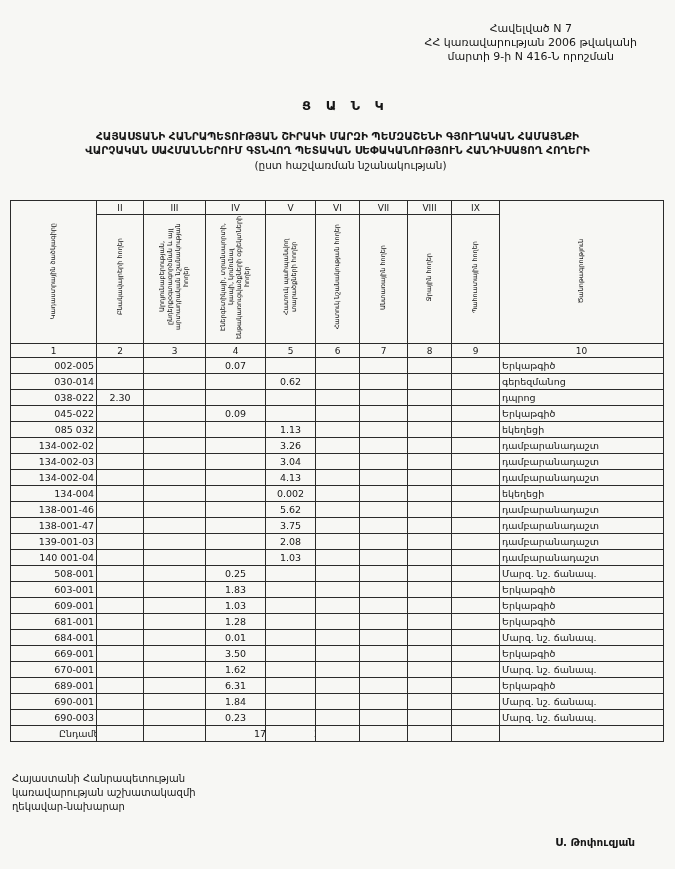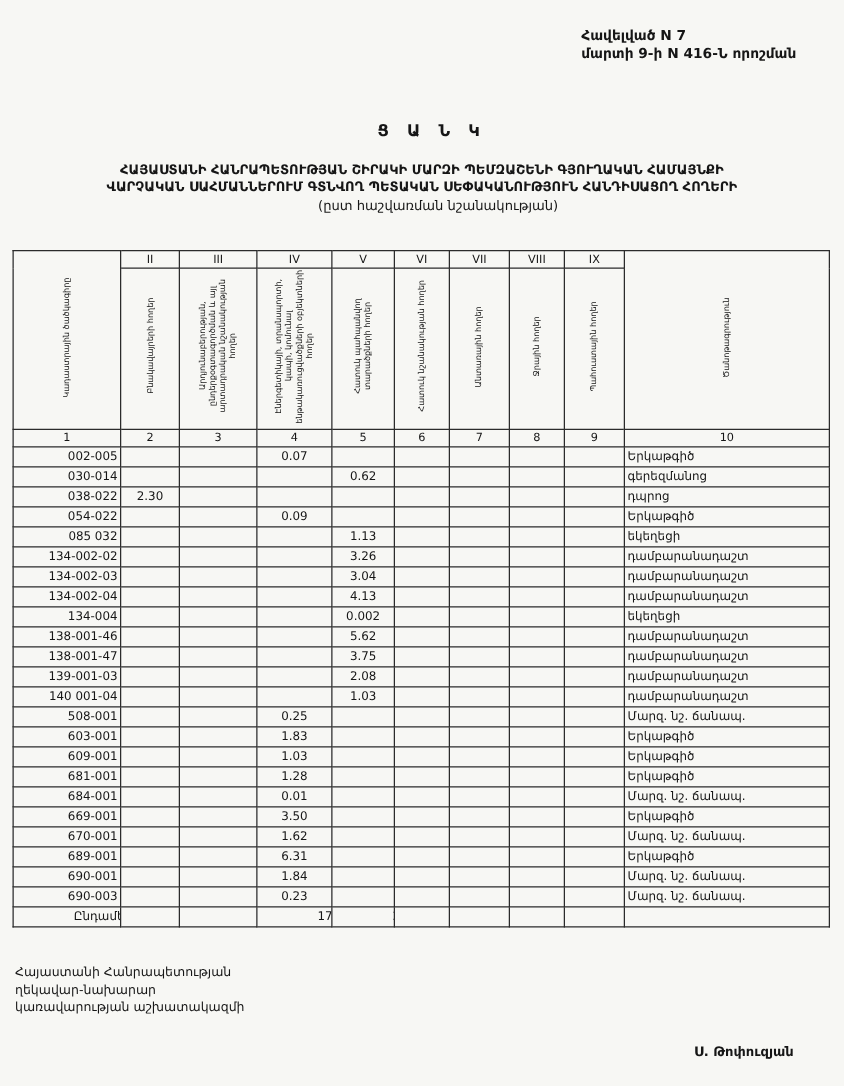--- a/index.html
+++ b/index.html
@@ -8,21 +8,21 @@
     background:#f7f7f4;
     font-family:"DejaVu Sans", sans-serif;
     color:#161616;
     position:relative;
     overflow:hidden;
   }
   .page{position:absolute;inset:0;}
   
   .ref-block{
     position:absolute;top:22px;right:38px;
-    text-align:left;font-size:11px;font-weight:700;line-height:1.25;
+    text-align:center;font-size:11px;font-weight:400;line-height:1.25;
   }
   
   .title-block{
     position:absolute;top:98px;left:0;width:675px;text-align:center;
   }
   .title-main{font-size:13px;font-weight:700;letter-spacing:5px;margin-bottom:16px;margin-left:16px;}
   .title-line{font-size:10.5px;font-weight:700;line-height:1.35;}
   .title-sub{font-size:10.5px;font-weight:400;margin-top:2px;margin-left:26px;}
   
   table.doc{
@@ -66,20 +66,21 @@
     font-weight:bold;
   }
 </style>
 </head>
 <body>
 
 <div class="page">
 
   <div class="ref-block">
     <div>Հավելված N 7</div>
+    <div>ՀՀ կառավարության 2006 թվականի</div>
     <div>մարտի 9-ի N 416-Ն որոշման</div>
   </div>
 
   <div class="title-block">
     <div class="title-main">Ց Ա Ն Կ</div>
     <div class="title-line">ՀԱՅԱՍՏԱՆԻ ՀԱՆՐԱՊԵՏՈՒԹՅԱՆ ՇԻՐԱԿԻ ՄԱՐԶԻ ՊԵՄԶԱՇԵՆԻ ԳՅՈՒՂԱԿԱՆ ՀԱՄԱՅՆՔԻ</div>
     <div class="title-line">ՎԱՐՉԱԿԱՆ ՍԱՀՄԱՆՆԵՐՈՒՄ ԳՏՆՎՈՂ ՊԵՏԱԿԱՆ ՍԵՓԱԿԱՆՈՒԹՅՈՒՆ ՀԱՆԴԻՍԱՑՈՂ ՀՈՂԵՐԻ</div>
     <div class="title-sub">(ըստ հաշվառման նշանակության)</div>
   </div>
 
@@ -163,21 +164,21 @@
           <td class="c2"></td>
           <td class="c3"></td>
           <td class="c4"></td>
           <td class="c5"></td>
           <td class="c6"></td>
           <td class="c7"></td>
           <td class="c8"></td>
           <td class="c9">դպրոց</td>
         </tr>
         <tr class="data-row">
-          <td class="c0">054-022</td>
+          <td class="c0">045-022</td>
           <td class="c1"></td>
           <td class="c2"></td>
           <td class="c3">0.09</td>
           <td class="c4"></td>
           <td class="c5"></td>
           <td class="c6"></td>
           <td class="c7"></td>
           <td class="c8"></td>
           <td class="c9">Երկաթգիծ</td>
         </tr>
@@ -419,19 +420,19 @@
           <td class="c6"></td>
           <td class="c7"></td>
           <td class="c8"></td>
           <td class="c9"></td>
         </tr>
       </tbody>
   </table>
 
   <div class="footer-block">
     <div>Հայաստանի Հանրապետության</div>
+    <div>կառավարության աշխատակազմի</div>
     <div>ղեկավար-նախարար</div>
-    <div>կառավարության աշխատակազմի</div>
   </div>
 
   <div class="signature">Ս. Թոփուզյան</div>
 
 </div>
 
 </body></html>

